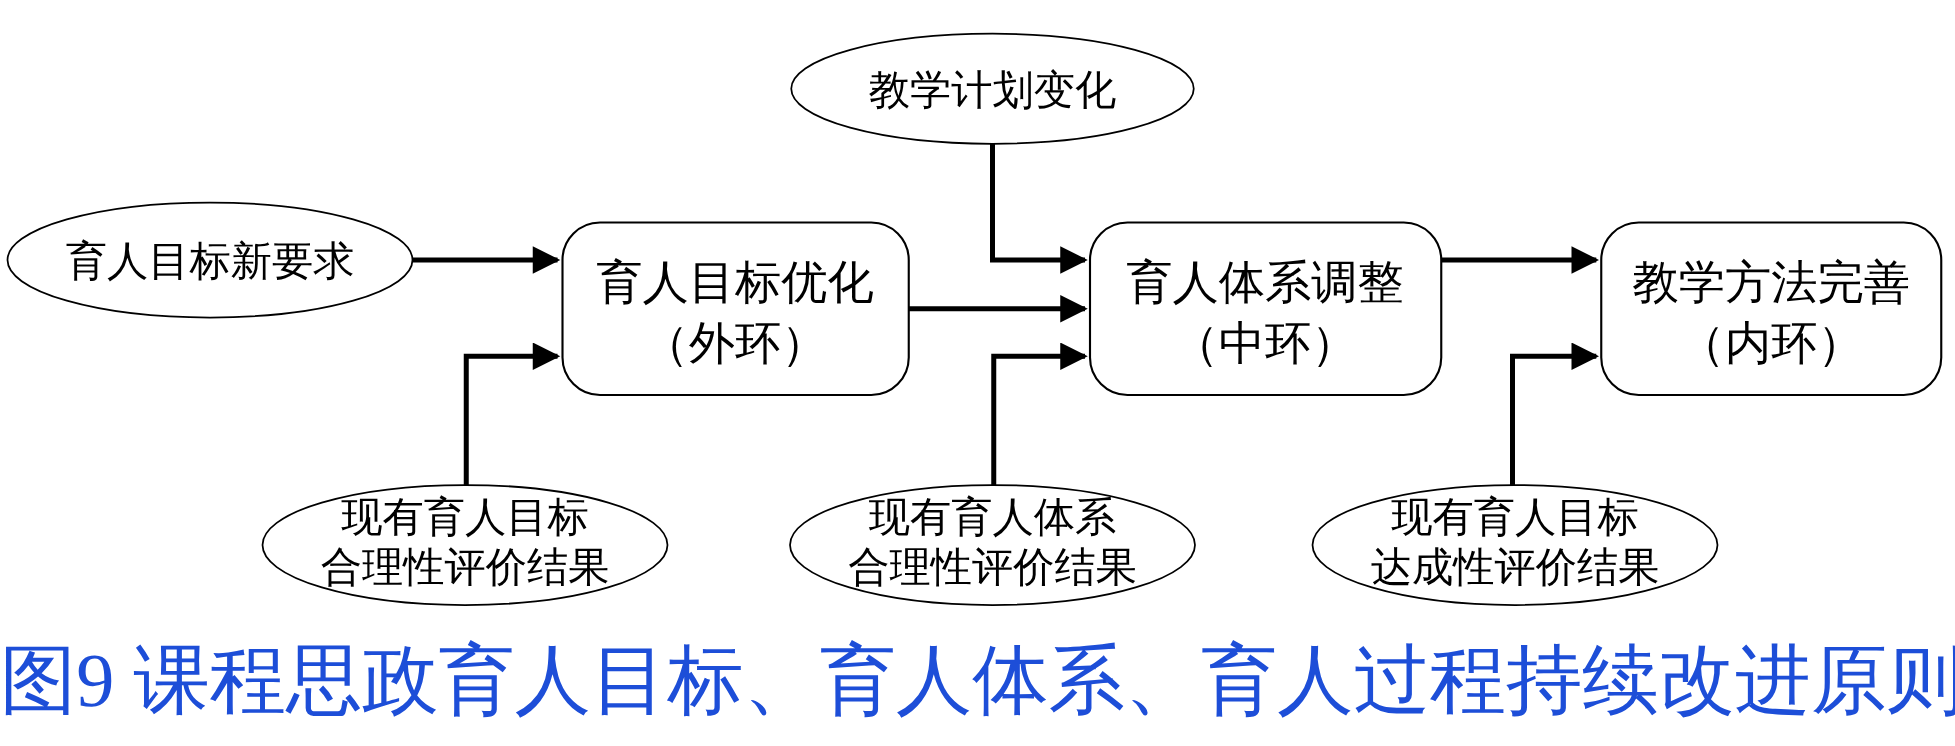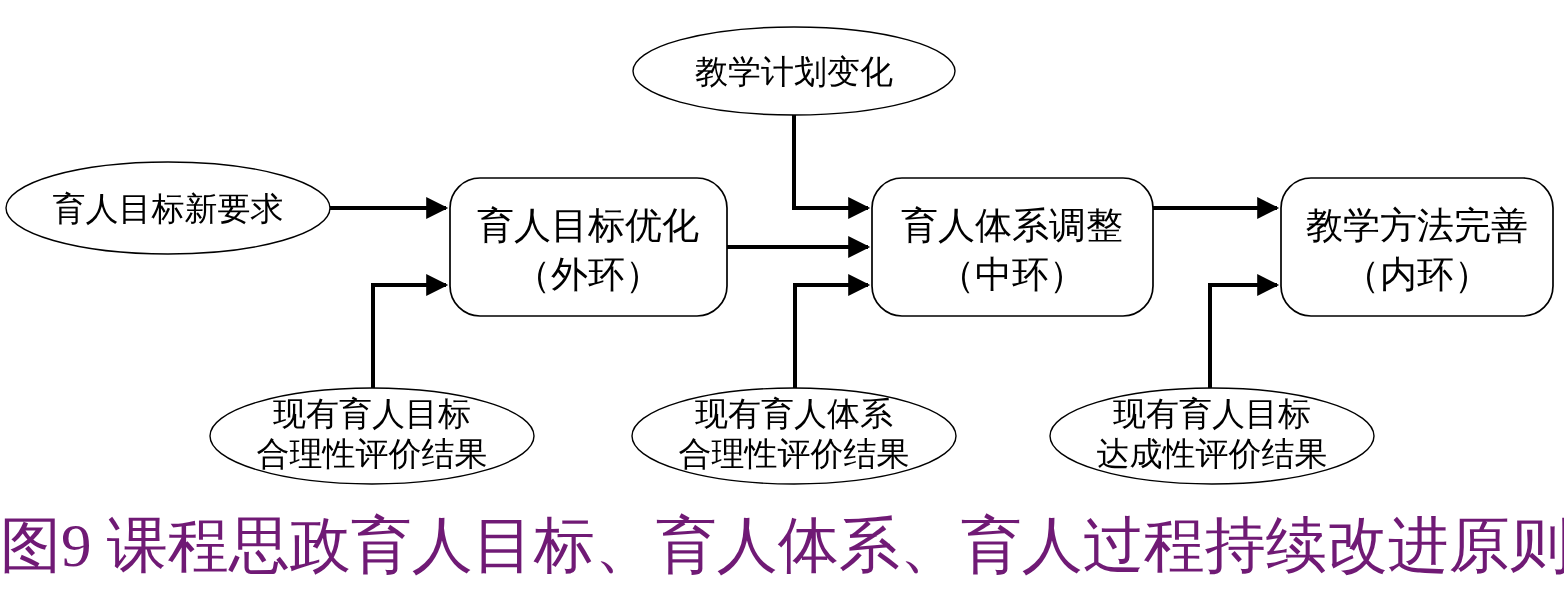--- a/index.html
+++ b/index.html
@@ -39,21 +39,21 @@
   .ell-text { font-size: 33px; }
   .box-text { font-size: 37px; }
   .caption {
     position: absolute;
     left: 0;
     top: 500px;
     width: 100%;
     font-family: "Liberation Serif", serif;
     font-size: 61px;
     line-height: 92px;
-    color: #701a75;
+    color: #1d4ed8;
     white-space: nowrap;
   }
 </style>
 </head>
 <body>
 
 <div class="page">
 
   <svg class="diagram-svg" width="1564" height="500" viewBox="0 0 1564 500" xmlns="http://www.w3.org/2000/svg">
     <defs>

